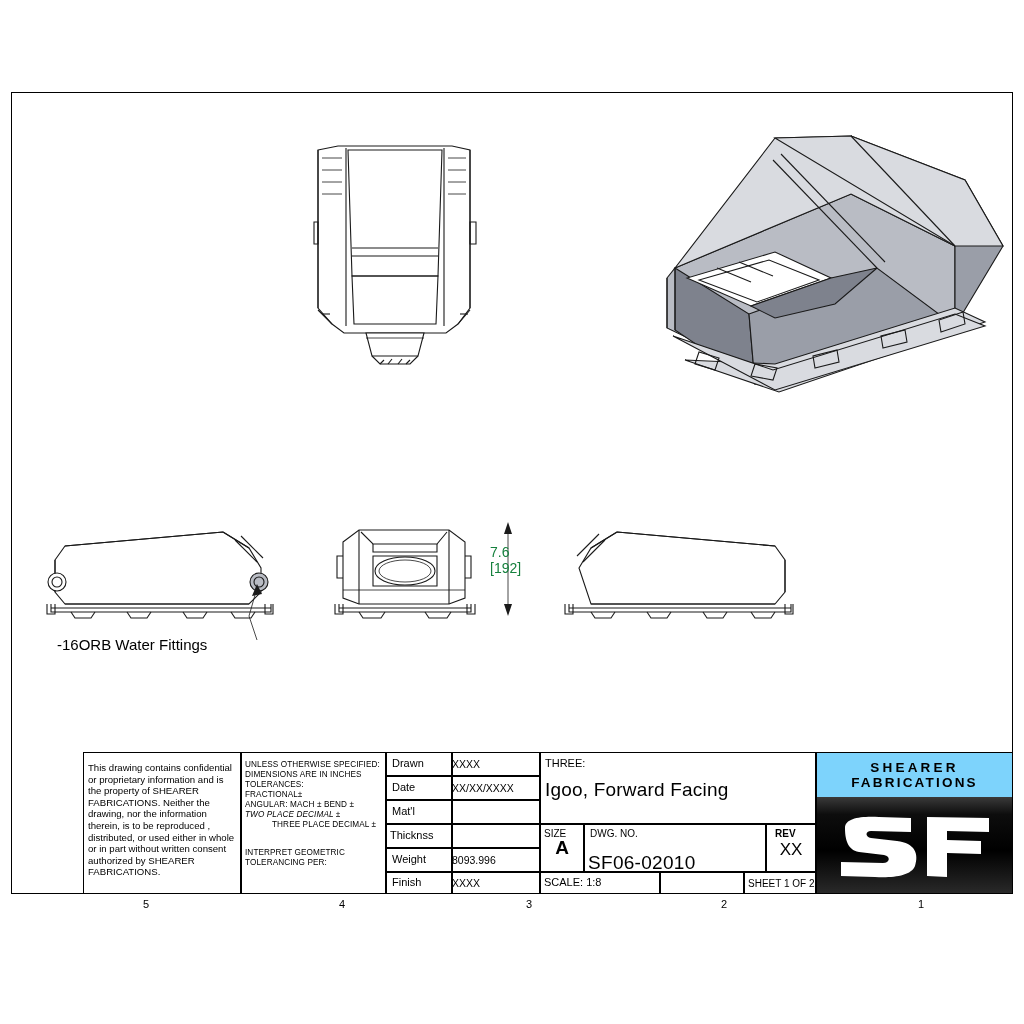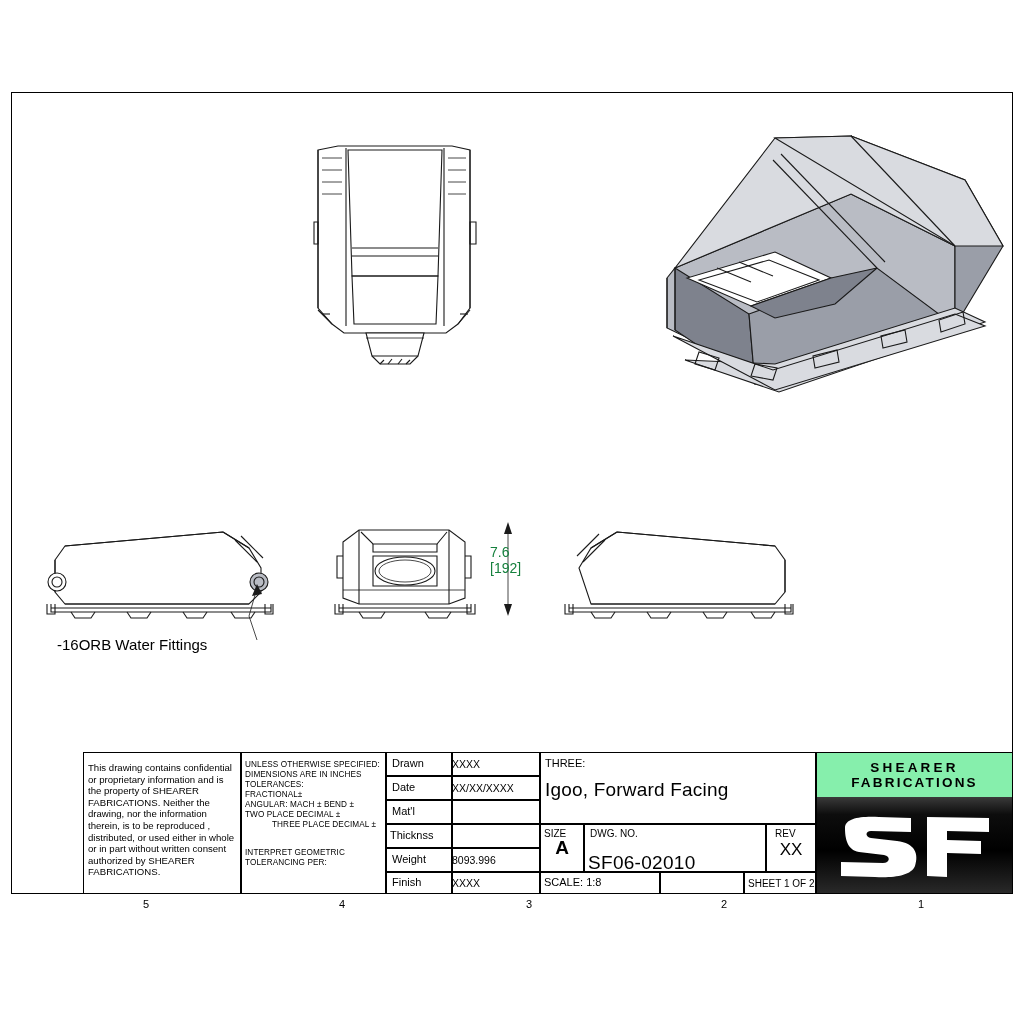--- a/index.html
+++ b/index.html
@@ -23,21 +23,21 @@
   .lbl{font-size:11px;}
   .val{font-size:10.5px;text-align:left;}
 
   .title-big{font-size:19px;letter-spacing:.2px;}
   .dwgno{font-size:19px;letter-spacing:.3px;}
   .sizeA{font-size:19px;font-weight:bold;text-align:center;}
   .rev{font-size:17px;text-align:center;}
 
   
   .logo-box{position:absolute;left:816px;top:752px;width:197px;height:142px;border:1px solid #000;box-sizing:border-box;overflow:hidden;background:#fff;}
-  .logo-top{position:absolute;left:0;top:0;width:100%;height:44px;background:#86efac;display:flex;flex-direction:column;align-items:center;justify-content:center;}
+  .logo-top{position:absolute;left:0;top:0;width:100%;height:44px;background:#7dd3fc;display:flex;flex-direction:column;align-items:center;justify-content:center;}
   .logo-top .l1{font-size:13.5px;font-weight:bold;letter-spacing:3.2px;}
   .logo-top .l2{font-size:13.5px;font-weight:bold;letter-spacing:2.2px;}
   .logo-bot{position:absolute;left:0;top:44px;width:100%;height:97px;background:linear-gradient(180deg,#3a3a3a 0%,#0d0d0d 18%,#000 55%,#2a2a2a 100%);}
   .sf-mark{position:absolute;left:50%;top:50%;transform:translate(-50%,-50%);}
 
   
   svg.view{position:absolute;overflow:visible;}
   .ln{stroke:#1a1a1a;stroke-width:1.1;fill:none;}
   .ln-t{stroke:#1a1a1a;stroke-width:.8;fill:none;}
   .fill-l{fill:#d9dbe0;stroke:#1a1a1a;stroke-width:1.1;}
@@ -195,21 +195,21 @@
 
     <div class="cell" style="left:0;top:0;width:158px;height:142px;"></div>
     <div class="txt legal" style="left:5px;top:10px;width:150px;">This drawing contains confidential or proprietary information and is the property of SHEARER FABRICATIONS. Neither the drawing, nor the information therein, is to be reproduced , distributed, or used either in whole or in part without written consent authorized by SHEARER FABRICATIONS.</div>
 
     <div class="cell" style="left:158px;top:0;width:145px;height:142px;"></div>
     <div class="txt specs" style="left:162px;top:8px;">UNLESS OTHERWISE SPECIFIED:</div>
     <div class="txt specs" style="left:162px;top:18px;">DIMENSIONS ARE IN INCHES</div>
     <div class="txt specs" style="left:162px;top:28px;">TOLERANCES:</div>
     <div class="txt specs" style="left:162px;top:38px;">FRACTIONAL±</div>
     <div class="txt specs" style="left:162px;top:48px;">ANGULAR: MACH ±     BEND ±</div>
-    <div class="txt specs" style="left:162px;top:58px;">TWO PLACE DECIMAL   ±</div>
+    <div class="txt specs" style="left:162px;top:58px;font-style:italic;">TWO PLACE DECIMAL   ±</div>
     <div class="txt specs" style="left:162px;top:68px;margin-left:27px;">THREE PLACE DECIMAL  ±</div>
     <div class="txt specs" style="left:162px;top:96px;">INTERPRET GEOMETRIC</div>
     <div class="txt specs" style="left:162px;top:106px;">TOLERANCING PER:</div>
 
     <div class="cell" style="left:303px;top:0;width:66px;height:24px;"></div>
     <div class="cell" style="left:369px;top:0;width:88px;height:24px;"></div>
     <div class="txt lbl" style="left:309px;top:6px;">Drawn</div>
     <div class="txt val" style="left:369px;top:7px;width:88px;">XXXX</div>
 
     <div class="cell" style="left:303px;top:24px;width:66px;height:24px;"></div>
@@ -243,21 +243,21 @@
 
     <div class="cell" style="left:457px;top:72px;width:44px;height:48px;"></div>
     <div class="txt" style="left:461px;top:76px;font-size:10px;">SIZE</div>
     <div class="txt sizeA" style="left:457px;top:90px;width:44px;">A</div>
 
     <div class="cell" style="left:501px;top:72px;width:182px;height:48px;"></div>
     <div class="txt" style="left:507px;top:76px;font-size:10px;">DWG.  NO.</div>
     <div class="txt dwgno" style="left:505px;top:92px;margin-top:13px;">SF06-02010</div>
 
     <div class="cell" style="left:683px;top:72px;width:50px;height:48px;"></div>
-    <div class="txt" style="left:692px;top:76px;font-size:10px;">REV</div>
+    <div class="txt" style="left:692px;top:76px;font-size:10px;font-weight:bold;">REV</div>
     <div class="txt rev" style="left:683px;top:92px;width:50px;">XX</div>
 
     <div class="cell" style="left:457px;top:120px;width:120px;height:22px;"></div>
     <div class="txt lbl" style="left:461px;top:125px;">SCALE: 1:8</div>
 
     <div class="cell" style="left:577px;top:120px;width:84px;height:22px;"></div>
 
     <div class="cell" style="left:661px;top:120px;width:72px;height:22px;"></div>
     <div class="txt" style="left:665px;top:126px;font-size:10px;">SHEET 1 OF 2</div>
   </div>

